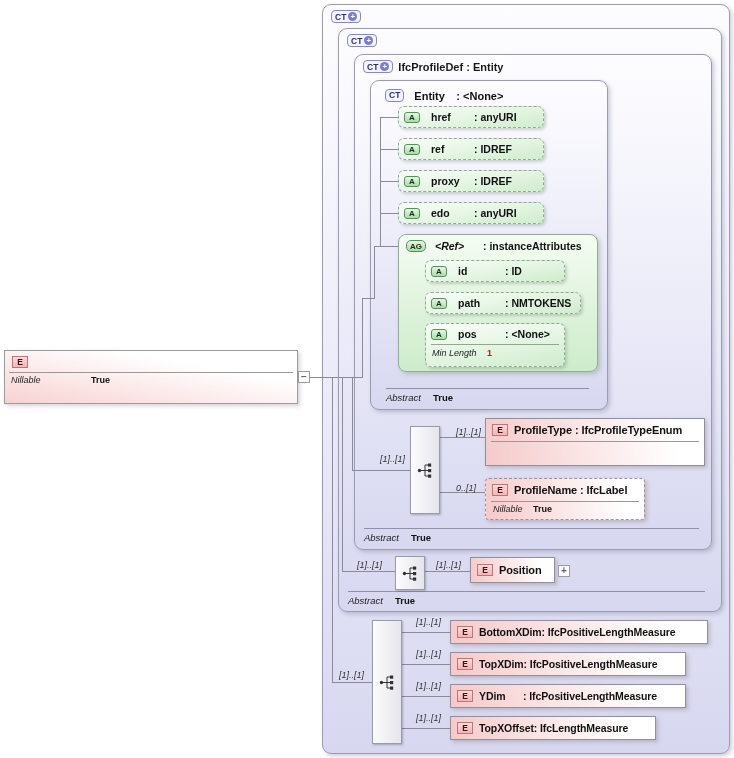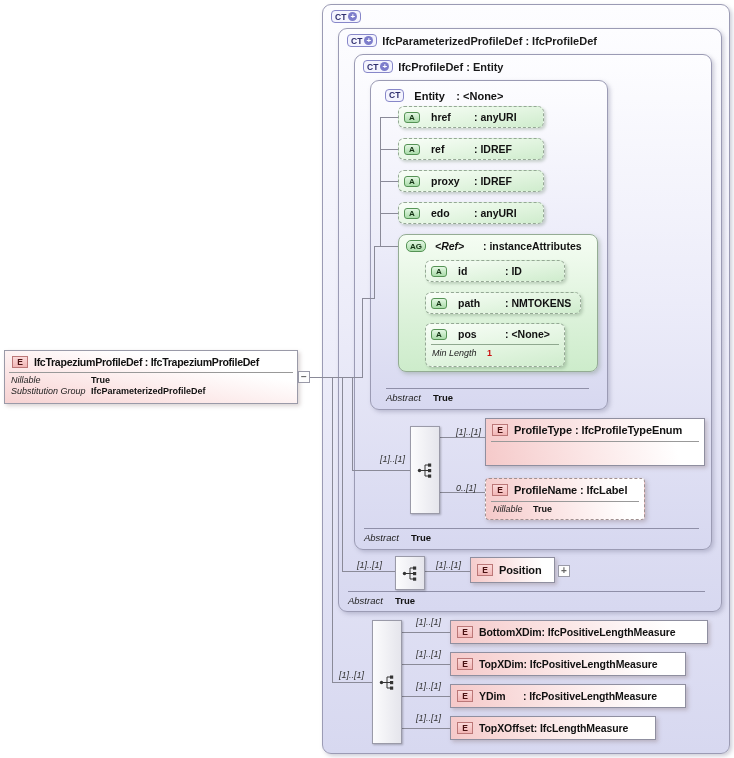--- a/index.html
+++ b/index.html
@@ -179,21 +179,20 @@
         </span>
     </div>
   </div>
 
   <div class="ctbox" id="box-l2">
     <div class="ct-header">
       <span class="ct-badge">
           <span>CT</span>
           <span class="ct-plus">+</span>
         </span>
-      <span class="ct-title">IfcParameterizedProfileDef : IfcProfileDef</span>
     </div>
     <div class="abstract-row">
       <span class="facet-label">Abstract</span>
       <span class="facet-value">True</span>
     </div>
   </div>
 
   <div class="ctbox" id="box-l3">
     <div class="ct-header">
       <span class="ct-badge">
@@ -399,30 +398,25 @@
     <div class="elem-row">
         <span class="e-badge">E</span>
         <span class="elem-name">TopXOffset</span>
         <span class="elem-type">: IfcLengthMeasure</span>
       </div>
   </div>
 
   <div id="root-box">
     <div class="elem-row">
         <span class="e-badge">E</span>
-        <span class="elem-title">IfcTrapeziumProfileDef : IfcTrapeziumProfileDef</span>
       </div>
     <div class="root-facets">
       <div class="root-facet-row">
         <span class="facet-label">Nillable</span>
         <span class="facet-value">True</span>
-      </div>
-      <div class="root-facet-row">
-        <span class="facet-label">Substitution Group</span>
-        <span class="facet-value">IfcParameterizedProfileDef</span>
       </div>
     </div>
   </div>
 
   <div class="card" id="card-mid-in">[1]..[1]</div>
   <div class="card" id="card-pt">[1]..[1]</div>
   <div class="card" id="card-pn">0..[1]</div>
   <div class="card" id="card-pos-in">[1]..[1]</div>
   <div class="card" id="card-pos">[1]..[1]</div>
   <div class="card" id="card-bot-in">[1]..[1]</div>

